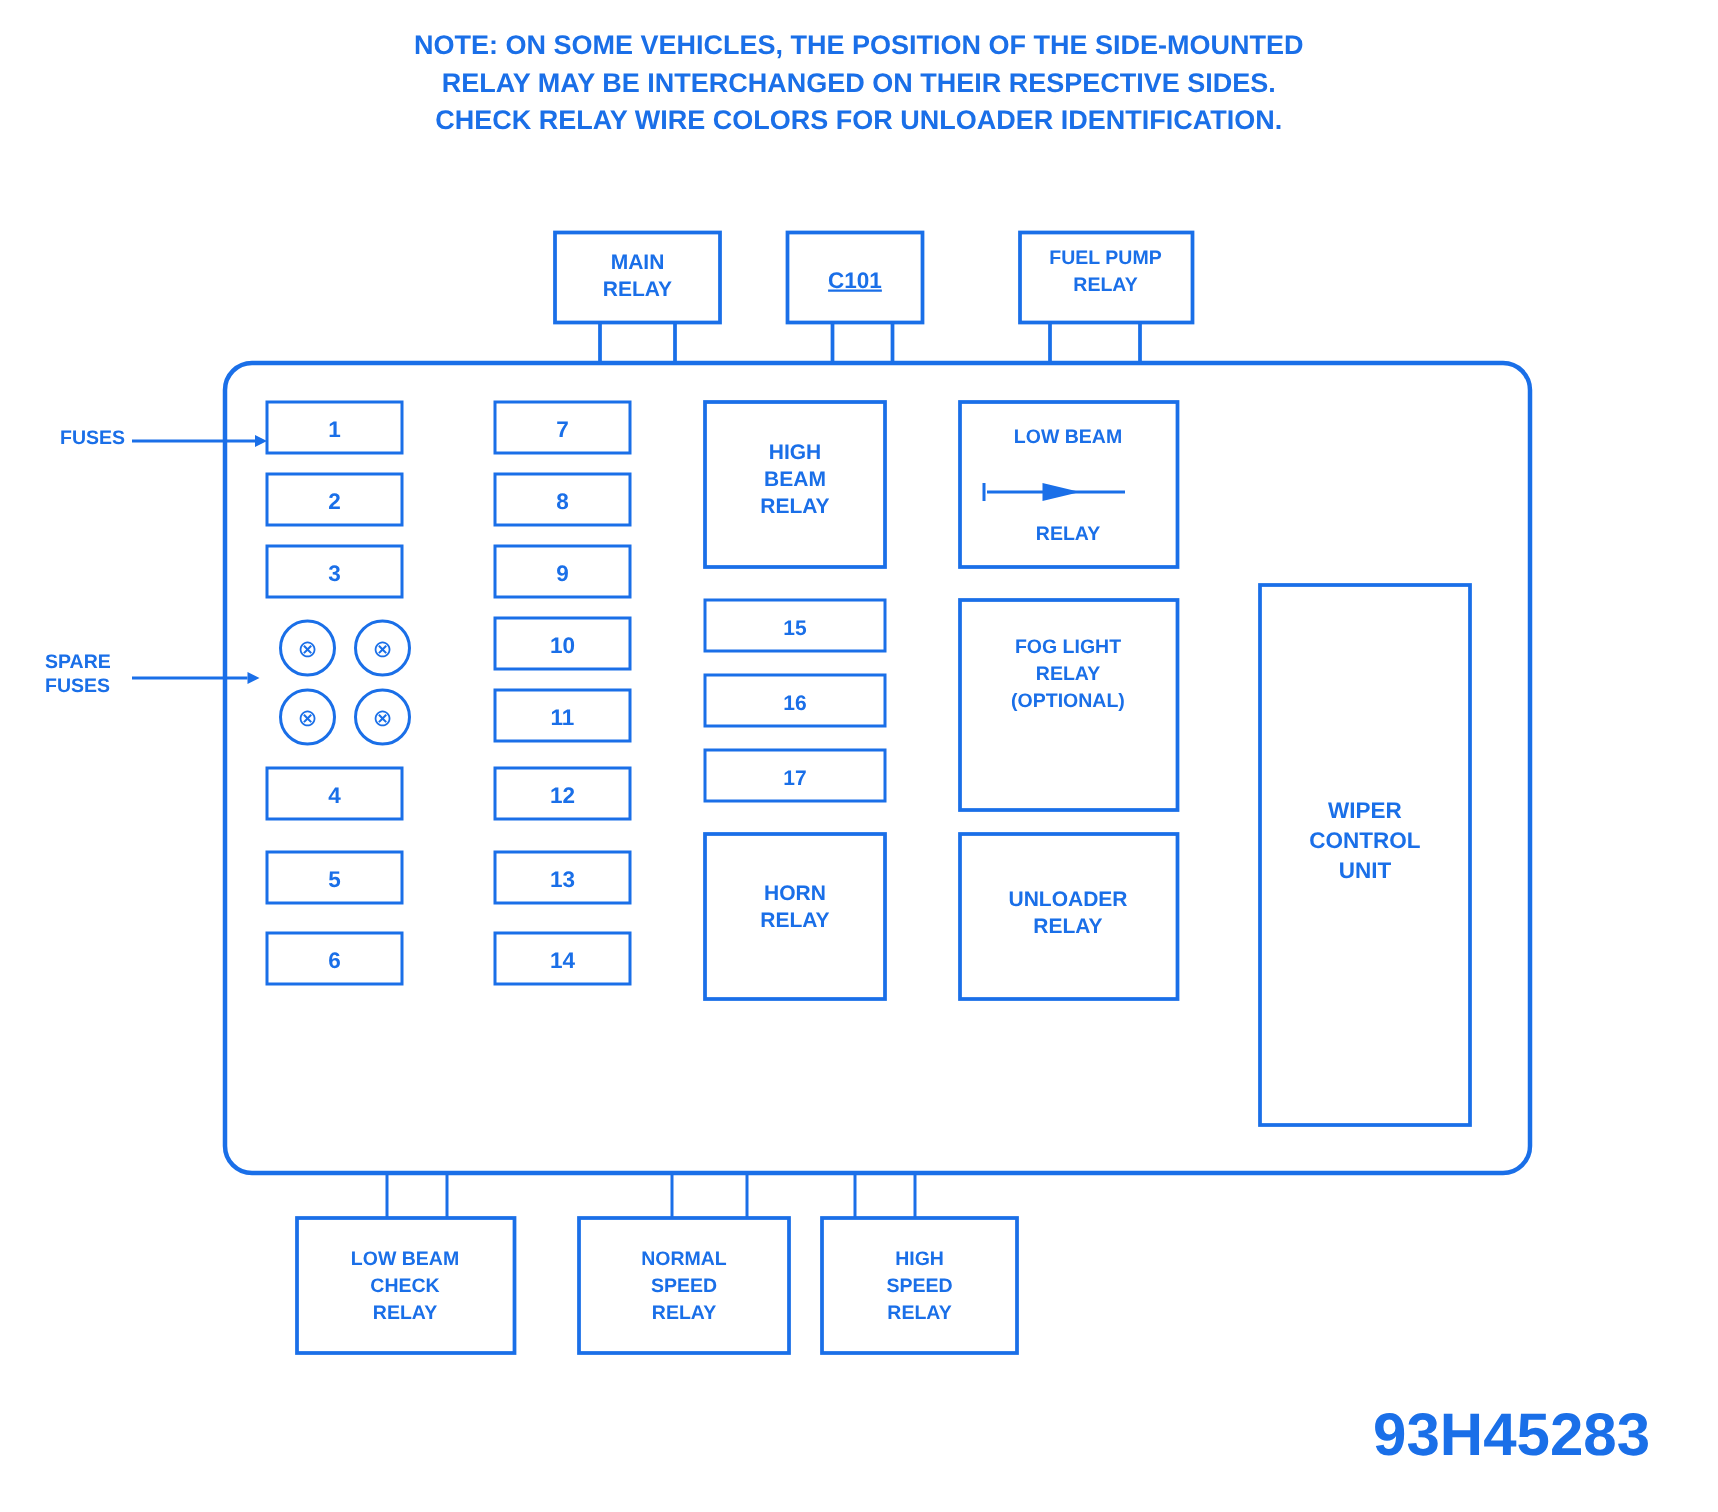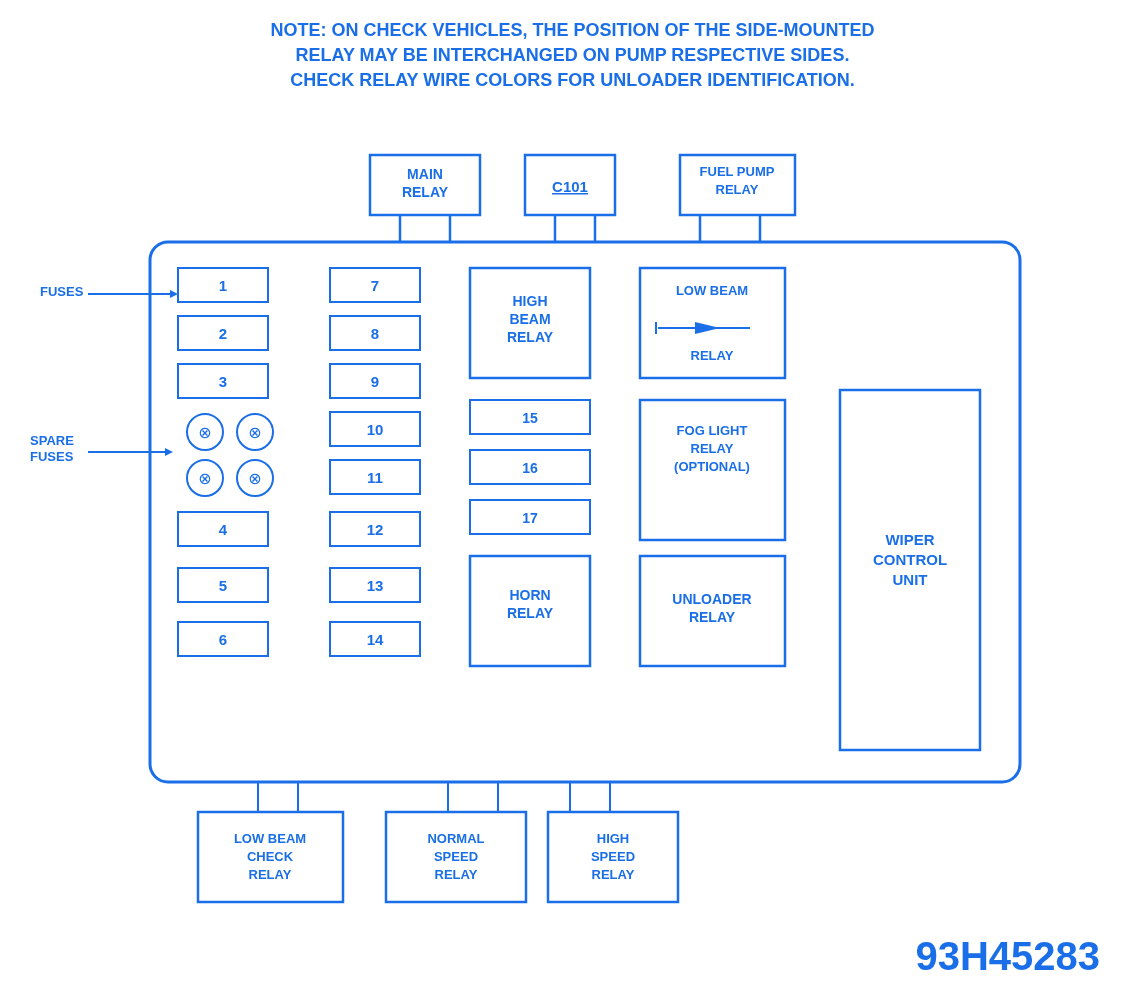--- a/index.html
+++ b/index.html
@@ -26,22 +26,22 @@
       margin-bottom: 12px;
       margin-top: 8px;
     }
   </style>
 </head>
 <body>
 
 <div class="page">
 
   <div class="note-text">
-    <div>NOTE:  ON CHECK VEHICLES, THE POSITION OF THE SIDE-MOUNTED</div>
-    <div>RELAY MAY BE INTERCHANGED ON PUMP RESPECTIVE SIDES.</div>
+    <div>NOTE:  ON SOME VEHICLES, THE POSITION OF THE SIDE-MOUNTED</div>
+    <div>RELAY MAY BE INTERCHANGED ON THEIR RESPECTIVE SIDES.</div>
     <div>CHECK RELAY WIRE COLORS FOR UNLOADER IDENTIFICATION.</div>
   </div>
 
   <svg style="position:absolute; top:0; left:0; width:1145px; height:1008px; pointer-events:none;">
 
     <rect x="370" y="155" width="110" height="60" fill="white" stroke="#1a6fe8" stroke-width="2.5"></rect>
     <text x="425" y="179" text-anchor="middle" fill="#1a6fe8" font-weight="bold" font-size="14" font-family="Arial">MAIN</text>
     <text x="425" y="197" text-anchor="middle" fill="#1a6fe8" font-weight="bold" font-size="14" font-family="Arial">RELAY</text>
 
     <rect x="525" y="155" width="90" height="60" fill="white" stroke="#1a6fe8" stroke-width="2.5"></rect>

